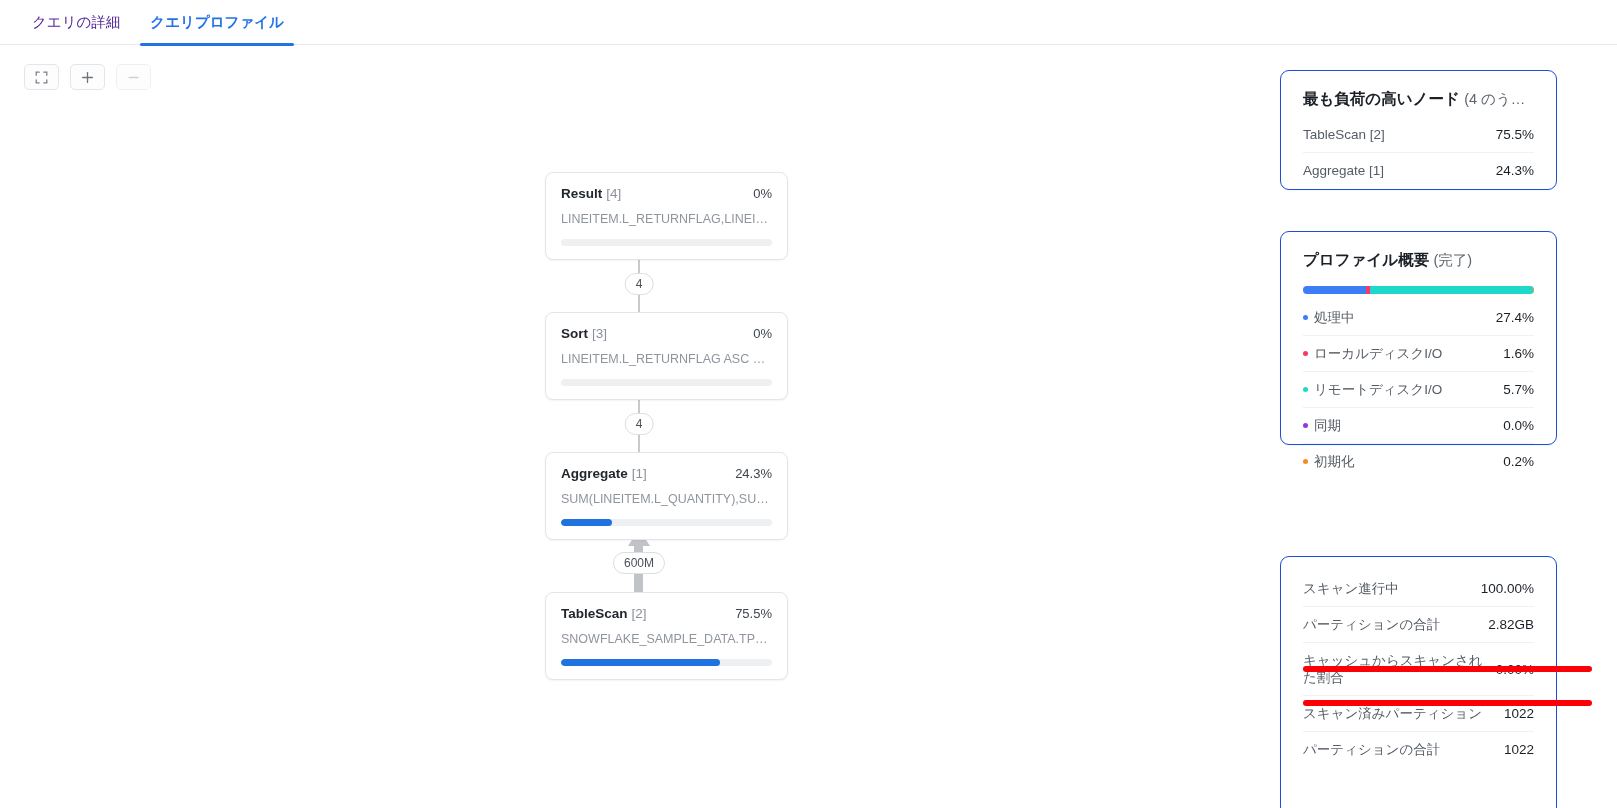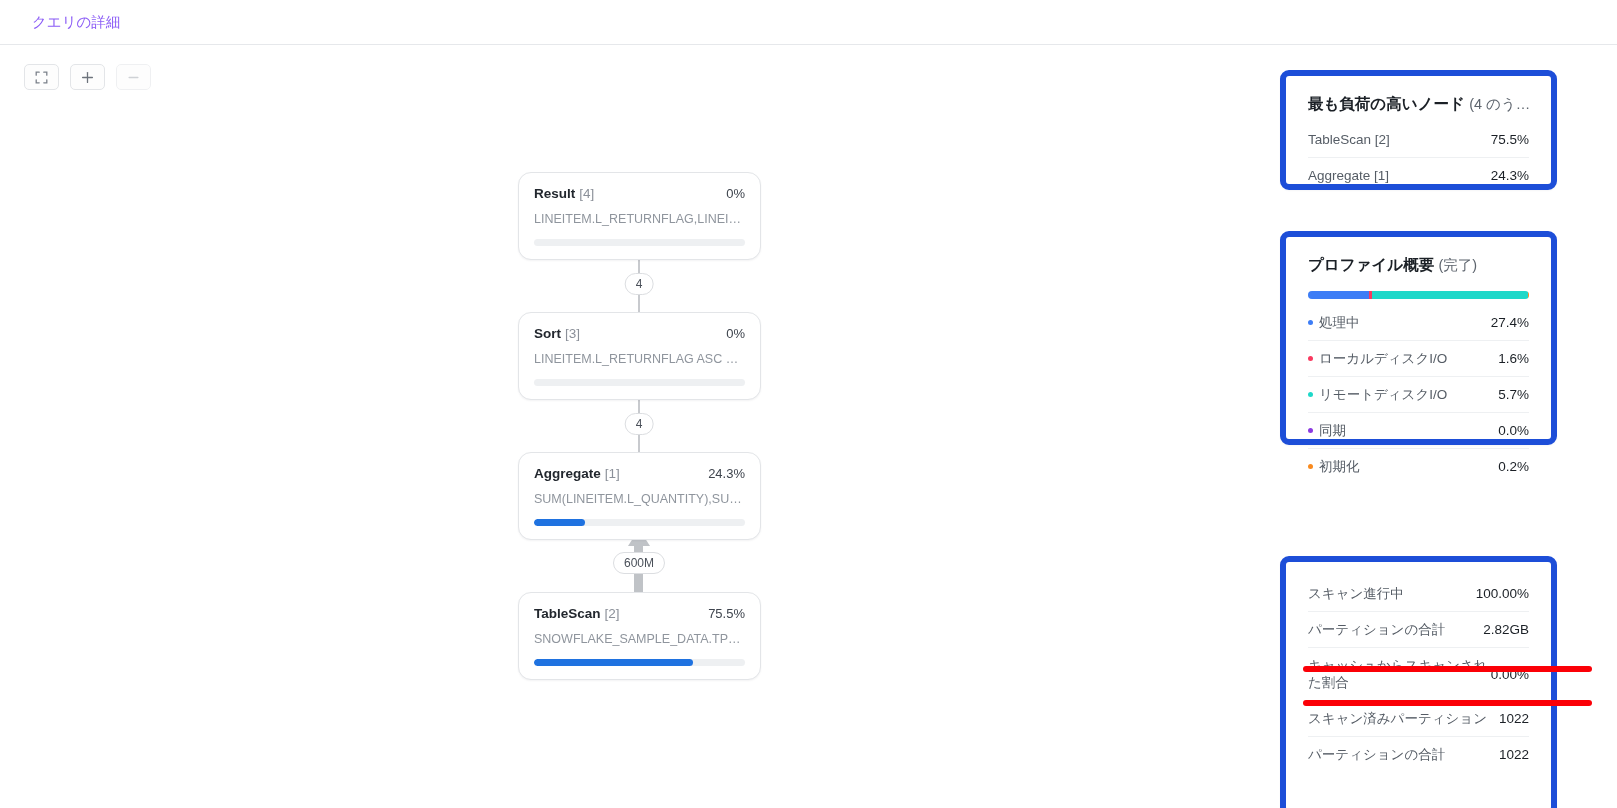--- a/index.html
+++ b/index.html
@@ -16,21 +16,21 @@
   .tabbar {
     position: absolute; left: 0; top: 0; width: 1617px; height: 45px;
     border-bottom: 1px solid #e6e8eb;
     display: flex; align-items: flex-start; padding-left: 22px;
   }
   .tab {
     position: relative;
     font-size: 14.5px;
     padding: 14px 10px 14px 10px;
     margin-right: 10px;
-    color: #8b5cf6;
+    color: #4c1d95;
     cursor: pointer;
     white-space: nowrap;
     line-height: 17px;
   }
   .tab.active { color: #2472e8; font-weight: 700; }
   .tab.active::after {
     content: ""; position: absolute; left: 0; right: 0; bottom: -1px;
     height: 3px; background: #2472e8; border-radius: 2px;
   }
 
@@ -53,24 +53,25 @@
   .canvas {
     position: absolute; left: 0; top: 45px;
     width: 1270px; height: 763px;
     overflow: hidden;
   }
   .node {
     position: absolute;
     width: 243px;
     background: #ffffff;
     border: 1px solid #e3e5e8;
-    border-radius: 13px;
+    border-radius: 8px;
     box-shadow: 0 1px 2px rgba(16,24,40,.05);
     padding: 13px 15px 13px 15px;
     cursor: pointer;
+    margin-left: 27px;
   }
   .node-head {
     display: flex; align-items: baseline; justify-content: space-between;
     font-size: 13.5px; line-height: 16px;
   }
   .node-title { font-weight: 700; color: #22272e; }
   .node-idx { font-weight: 400; color: #8b9099; margin-left: 4px; }
   .node-pct { font-size: 13px; color: #3f454e; }
   .node-sub {
     margin-top: 10px;
@@ -98,21 +99,21 @@
     line-height: 14px;
     white-space: nowrap;
     transform: translateX(-50%);
   }
   .arrowhead { position: absolute; width: 0; height: 0; transform: translateX(-50%); }
 
   
   .panel {
     position: absolute;
     background: #ffffff;
-    border: 6px solid #1d4ed8;
+    border: 1px solid #1d4ed8;
     border-radius: 9px;
     box-shadow: 0 1px 2px rgba(16,24,40,.04);
   }
   .panel-title {
     font-size: 15.5px; font-weight: 700; color: #1b2026;
     padding: 18px 22px 0 22px; line-height: 20px;
     white-space: nowrap; overflow: hidden;
   }
   .panel-title .sub { font-weight: 400; color: #5d646d; font-size: 14.5px; }
   .row {
@@ -143,20 +144,23 @@
   }
 </style>
 </head>
 <body>
 
 <div class="app">
 
   <div class="tabbar">
     <div class="tab">
       <span>クエリの詳細</span>
+    </div>
+    <div class="tab active">
+      <span>クエリプロファイル</span>
     </div>
   </div>
 
   <div class="toolbar">
     <div class="tbtn">
       <svg width="13" height="13" viewBox="0 0 13 13">
         <g fill="none" stroke="#7b818a" stroke-width="1.3" stroke-linecap="round">
           <path d="M1.2 4.2V1.2H4.2"></path>
             <path d="M8.8 1.2h3v3"></path>
           <path d="M11.8 8.8v3h-3"></path>

